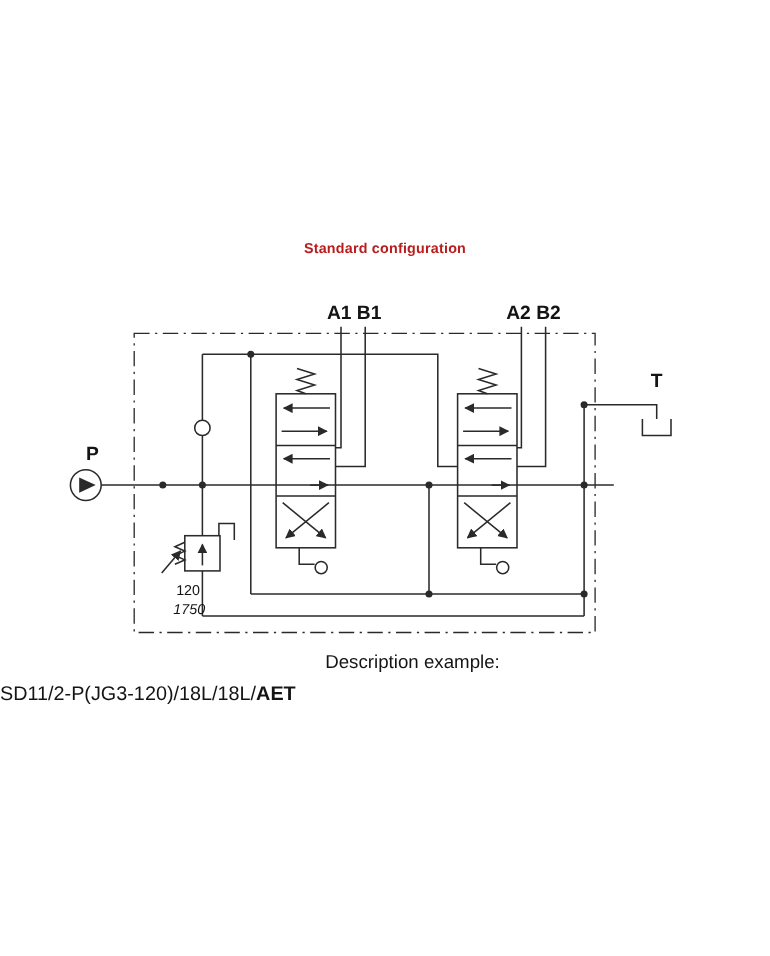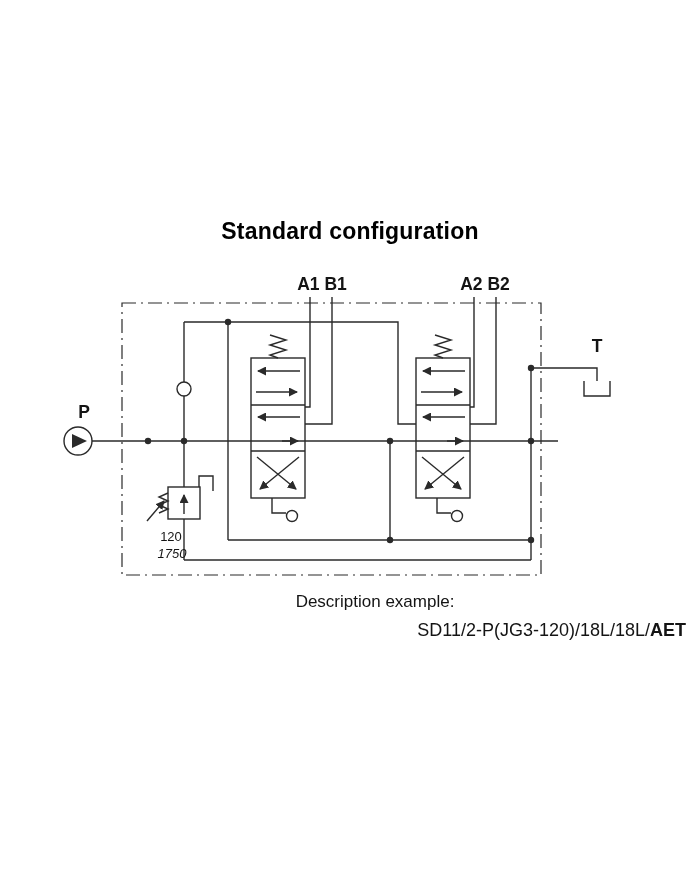--- a/index.html
+++ b/index.html
@@ -16,41 +16,41 @@
     height: 869px;
     background: #ffffff;
     overflow: hidden;
   }
   .title {
     position: absolute;
     top: 218px;
     left: 0;
     width: 700px;
     text-align: center;
-    font-size: 23px;
+    font-size: 13px;
     font-weight: 700;
-    color: #000000;
+    color: #b91c1c;
     letter-spacing: 0.2px;
   }
   .desc-heading {
     position: absolute;
     top: 592px;
     left: 0;
     width: 686px;
     text-align: center;
     font-size: 17px;
     color: #141414;
     padding-left: 32px;
   }
   .desc-code {
     position: absolute;
     top: 620px;
     left: 0;
     width: 686px;
-    text-align: right;
+    text-align: left;
     font-size: 18px;
     color: #141414;
   }
   .desc-code .bold { font-weight: 700; }
   svg.schem {
     position: absolute;
     top: 0;
     left: 0;
   }
   .ln {

